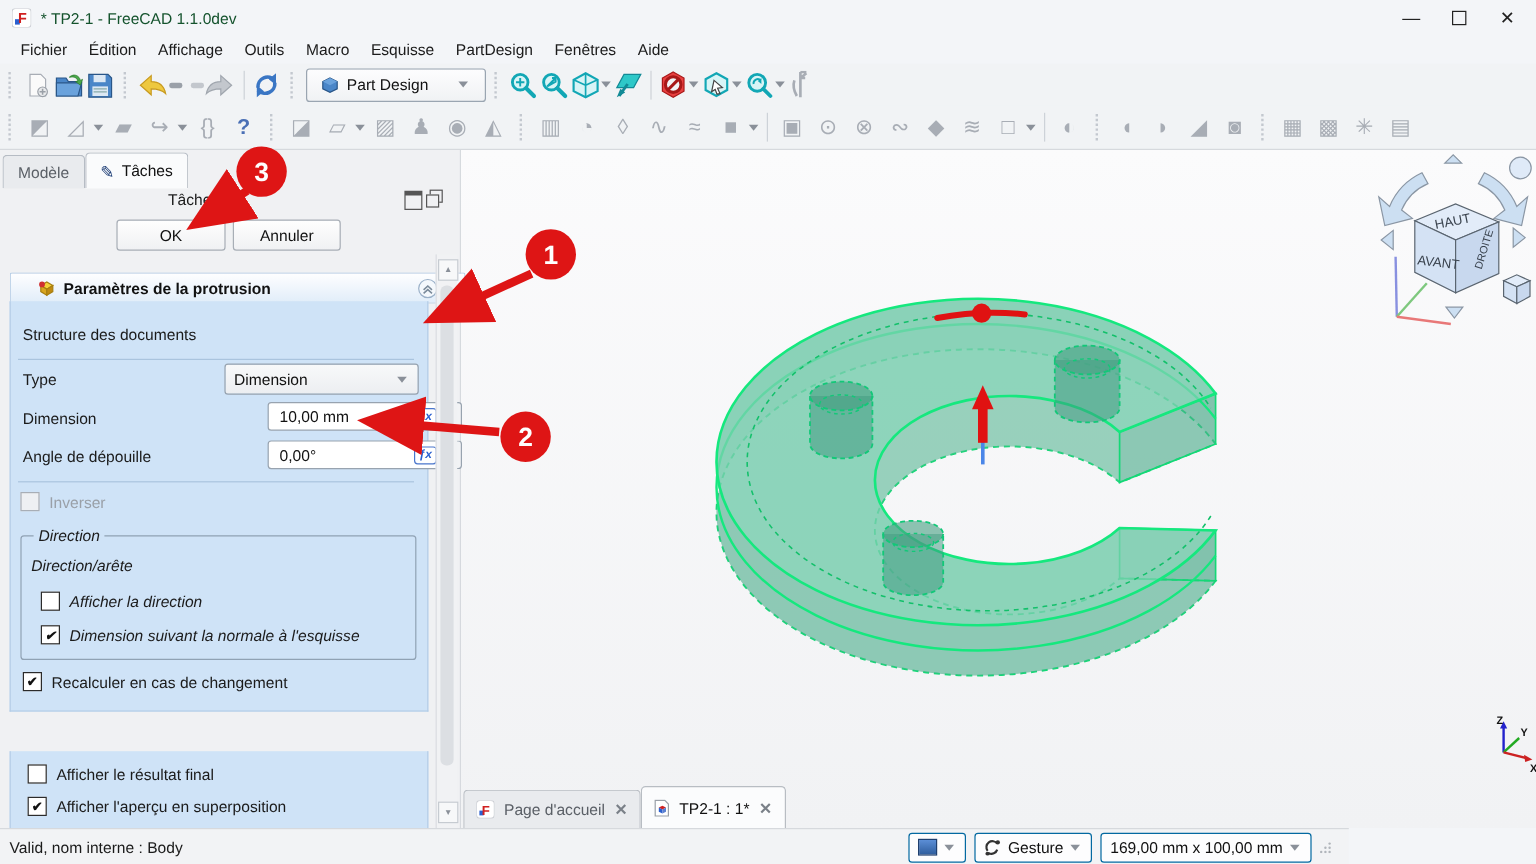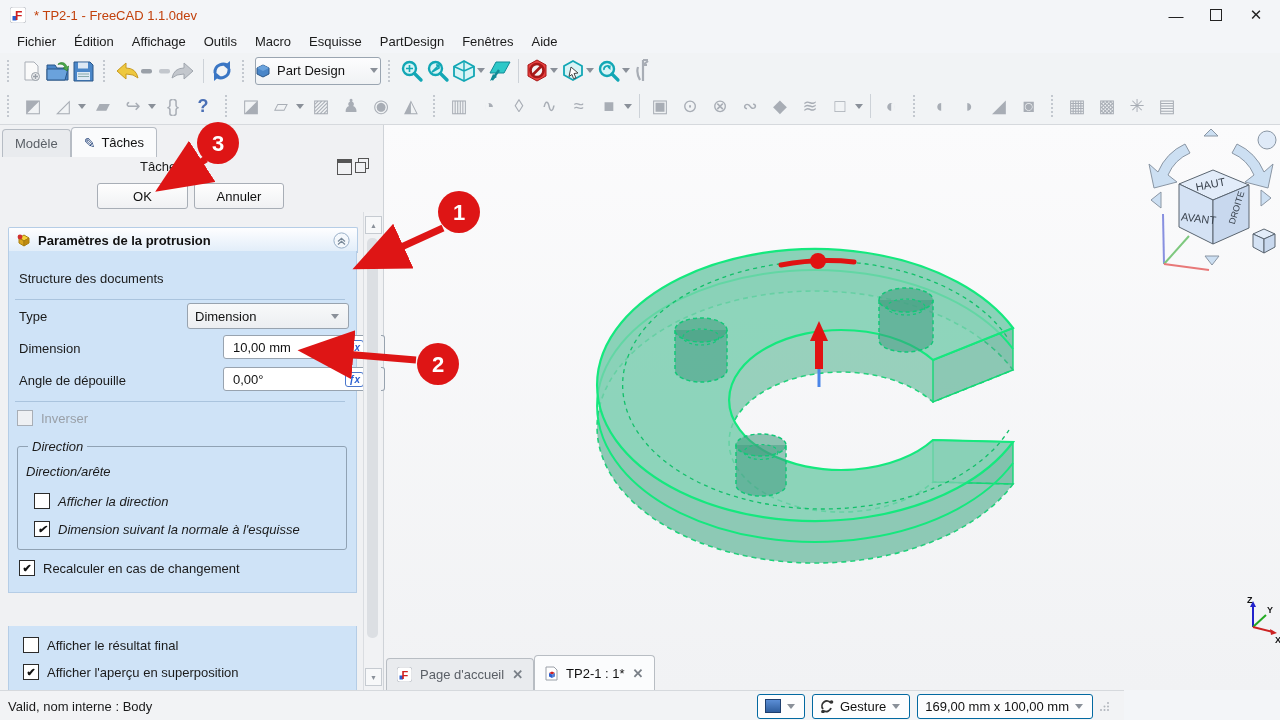--- a/index.html
+++ b/index.html
@@ -2,47 +2,47 @@
 <html><head>
 <meta charset="utf-8">
 <style>
   html,body{margin:0;padding:0;width:1280px;height:720px;overflow:hidden;
     font-family:"Liberation Sans",sans-serif;background:#e8eaed;}
   #app{position:relative;width:1280px;height:720px;background:#f3f5f8;}
   .abs{position:absolute;}
   .row{display:flex;align-items:center;}
   
   .titlebar{left:0;top:0;width:1280px;height:30px;background:#f3f5f8;}
-  .title-text{font-size:13px;color:#c2410c;}
+  .title-text{font-size:13px;color:#14532d;}
   .winbtn{width:40px;height:28px;display:flex;align-items:center;justify-content:center;color:#222;font-size:15px;}
   .menubar{left:0;top:30px;width:1280px;height:23px;background:#f3f5f8;display:flex;align-items:center;padding-left:8px;}
   .menu-item{font-size:13px;color:#1b1b1b;padding:2px 9px;border-radius:3px;}
   
   .tbar{display:flex;align-items:center;background:#f1f3f5;}
   .tbar1{left:0;top:53px;width:1280px;height:35px;}
   .tbar2{left:0;top:88px;width:1280px;height:36px;border-bottom:1px solid #d6d9dd;}
   .grip{width:4px;height:22px;border-left:2px dotted #c3c8cf;margin:0 5px 0 7px;}
   .vsep{width:1px;height:24px;background:#cdd2d8;margin:0 5px;}
   .tbtn{width:26px;height:26px;display:flex;align-items:center;justify-content:center;border-radius:3px;}
   .ticon{width:24px;height:26px;display:flex;align-items:center;justify-content:center;
     font-size:18px;color:#a8adb5;margin:0 3px;}
   .dd{width:0;height:0;border-left:4px solid transparent;border-right:4px solid transparent;
     border-top:5px solid #8a9099;margin:0 2px 0 0;}
   .combo-wb{display:flex;align-items:center;gap:7px;background:linear-gradient(#fdfdfe,#f0f2f4);
-    border:1px solid #9aa5b1;border-radius:3px;height:26px;padding:0 0;font-size:13px;color:#111;}
+    border:1px solid #9aa5b1;border-radius:3px;height:26px;padding:0 12px;font-size:13px;color:#111;}
   
   .ptab{height:27px;display:flex;align-items:center;gap:6px;padding:0 12px;font-size:13px;
     border:1px solid #b6bcc4;border-bottom:none;border-radius:4px 4px 0 0;}
   .ptab.inactive{background:#e9ebee;color:#5a5f66;}
   .ptab.active{background:#fafbfc;color:#111;}
   .btn{display:flex;align-items:center;justify-content:center;background:linear-gradient(#fefefe,#f0f1f3);
     border:1px solid #a8aeb6;border-radius:3px;font-size:13px;color:#111;}
   .sechead{display:flex;align-items:center;gap:7px;background:linear-gradient(#fefeff,#e1edf9);
     border:1px solid #b5cde6;border-bottom:1px solid #aac4de;border-radius:2px 2px 0 0;
-    font-weight:bold;font-size:13px;color:#111;padding:0 7px;height:24px;}
+    font-weight:bold;font-size:13px;color:#111;padding:0 22px;height:24px;}
   .secbody{background:#cfe3f7;border:1px solid #b5cde6;border-top:none;}
   .flabel{font-size:13px;color:#1b1b1b;}
   .flabel.dis{color:#9aa0a8;}
   .combo{display:flex;align-items:center;justify-content:space-between;
     background:linear-gradient(#f8f9fa,#eceef1);border:1px solid #98a3af;border-radius:3px;
     padding:0 7px;font-size:13px;color:#111;height:24px;}
   .combo.dis{background:#eef2f7;border-color:#b6c2cf;color:#333;}
   .spinwrap{display:flex;align-items:stretch;height:24px;margin-left:36px;}
   .spinfield{flex:1;background:#fff;border:1px solid #98a3af;border-right:1px solid #98a3af;
     border-radius:3px 0 0 3px;display:flex;align-items:center;font-size:13px;color:#111;padding-left:9px;gap:4px;}

